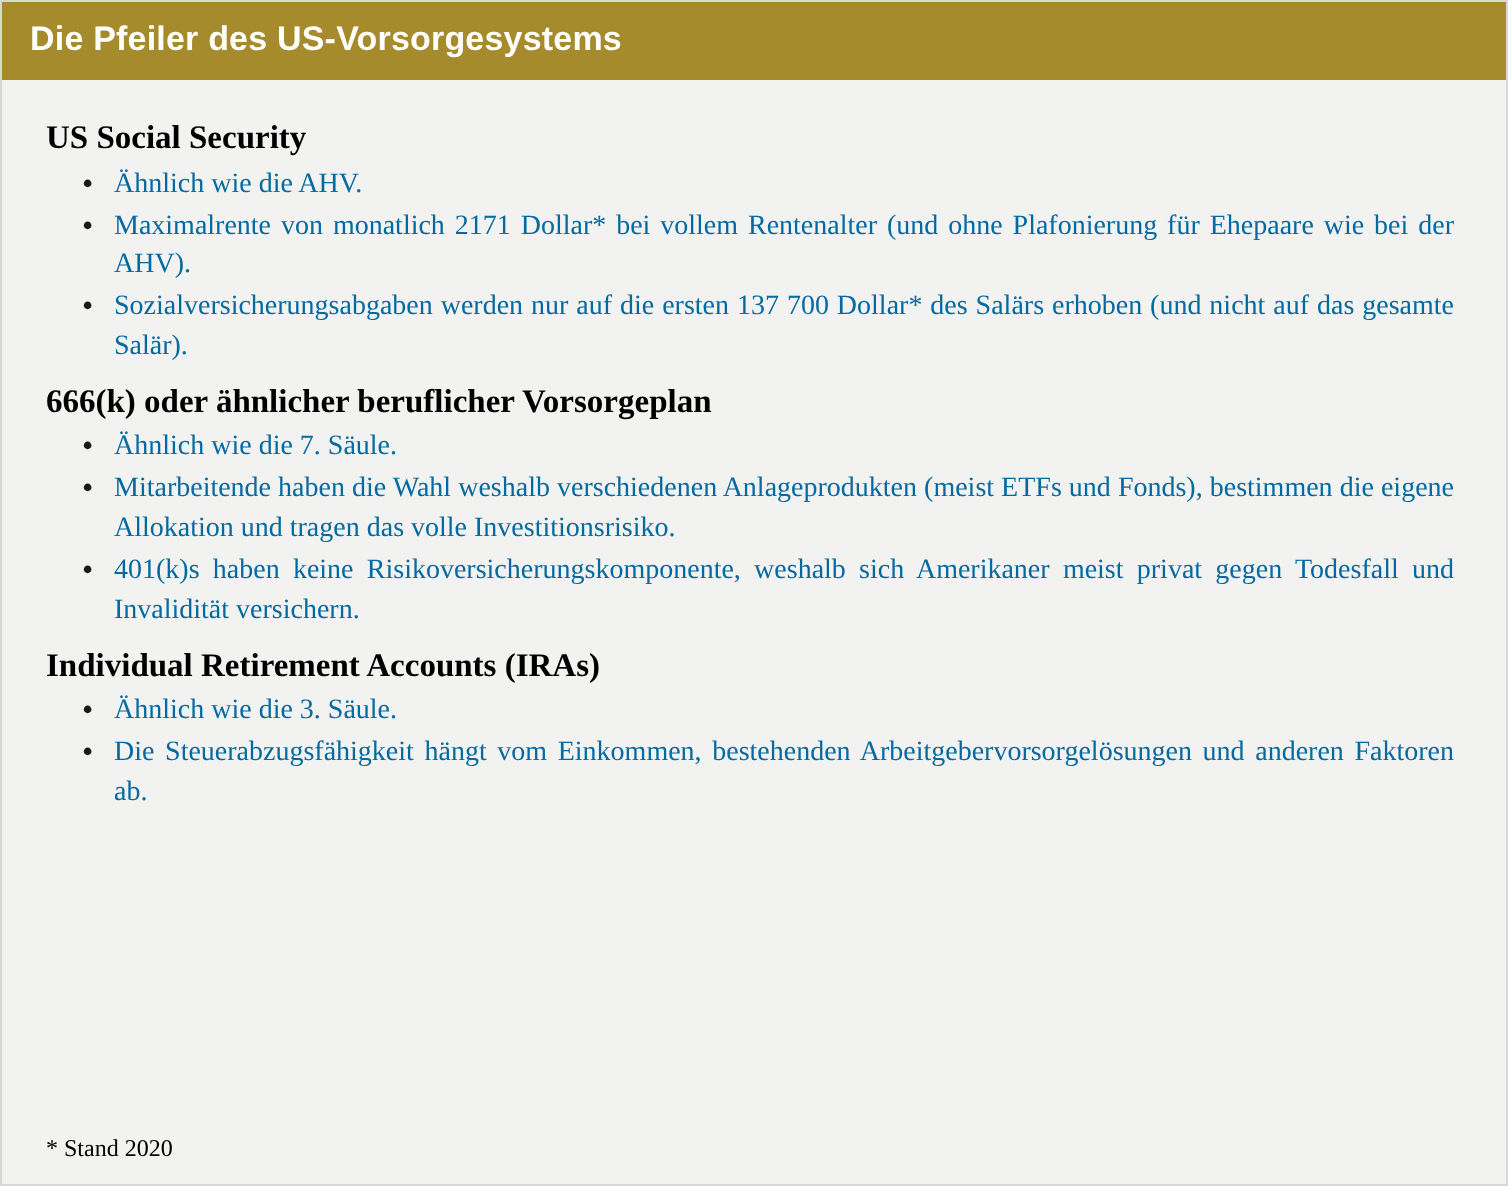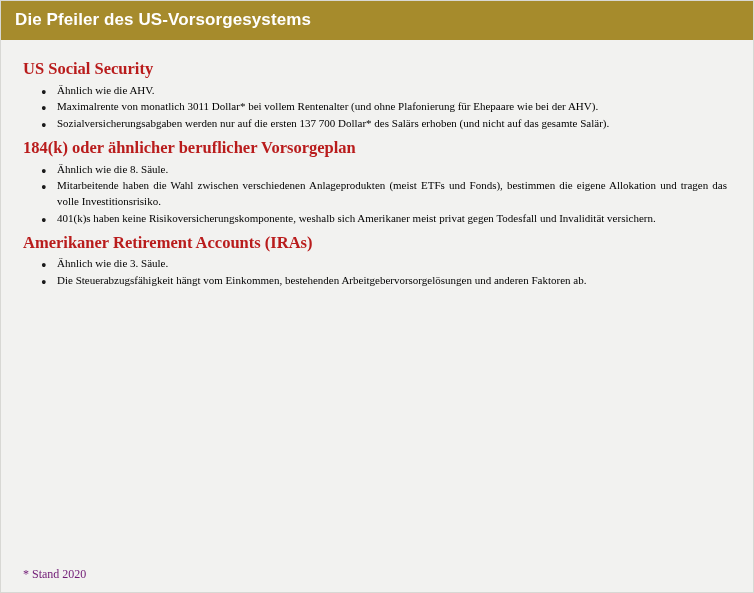--- a/index.html
+++ b/index.html
@@ -38,83 +38,83 @@
     box-sizing: border-box;
     background: #f2f2f0;
   }
   .section {
     margin-bottom: 2px;
   }
   .section-title {
     font-family: "Liberation Serif", serif;
     font-weight: bold;
     font-size: 16.5px;
-    color: #b91c1c;
+    color: #000000;
     margin: 0 0 2px 0;
     line-height: 1.35;
   }
   ul.bullets {
     list-style: none;
     margin: 0 0 6px 0;
     padding: 0 0 0 18px;
   }
   ul.bullets li {
     position: relative;
     padding-left: 16px;
     margin-bottom: 1px;
-    font-size: 11px;
+    font-size: 14px;
     line-height: 1.42;
-    color: #000000;
+    color: #0369a1;
     text-align: justify;
     padding-right: 4px;
   }
   ul.bullets li::before {
     content: "\2022";
     position: absolute;
     left: 0;
     top: -1px;
     font-size: 16px;
     color: #1a1a1a;
   }
   .footnote {
     padding: 6px 22px 10px 22px;
     font-size: 12px;
-    color: #701a75;
+    color: #000000;
     font-family: "Liberation Serif", serif;
   }
 </style>
 </head>
 <body>
 
 <div class="panel">
 
   <div class="panel-header">Die Pfeiler des US-Vorsorgesystems</div>
 
   <div class="panel-body">
 
     <div class="section">
       <div class="section-title">US Social Security</div>
       <ul class="bullets">
         <li>Ähnlich wie die AHV.</li>
-        <li>Maximalrente von monatlich 3011 Dollar* bei vollem Rentenalter (und ohne Plafonierung für Ehepaare wie bei der AHV).</li>
+        <li>Maximalrente von monatlich 2171 Dollar* bei vollem Rentenalter (und ohne Plafonierung für Ehepaare wie bei der AHV).</li>
         <li>Sozialversicherungsabgaben werden nur auf die ersten 137 700 Dollar* des Salärs erhoben (und nicht auf das gesamte Salär).</li>
       </ul>
     </div>
 
     <div class="section">
-      <div class="section-title">184(k) oder ähnlicher beruflicher Vorsorgeplan</div>
+      <div class="section-title">666(k) oder ähnlicher beruflicher Vorsorgeplan</div>
       <ul class="bullets">
-        <li>Ähnlich wie die 8. Säule.</li>
-        <li>Mitarbeitende haben die Wahl zwischen verschiedenen Anlageprodukten (meist ETFs und Fonds), bestimmen die eigene Allokation und tragen das volle Investitionsrisiko.</li>
+        <li>Ähnlich wie die 7. Säule.</li>
+        <li>Mitarbeitende haben die Wahl weshalb verschiedenen Anlageprodukten (meist ETFs und Fonds), bestimmen die eigene Allokation und tragen das volle Investitionsrisiko.</li>
         <li>401(k)s haben keine Risikoversicherungskomponente, weshalb sich Amerikaner meist privat gegen Todesfall und Invalidität versichern.</li>
       </ul>
     </div>
 
     <div class="section">
-      <div class="section-title">Amerikaner Retirement Accounts (IRAs)</div>
+      <div class="section-title">Individual Retirement Accounts (IRAs)</div>
       <ul class="bullets">
         <li>Ähnlich wie die 3. Säule.</li>
         <li>Die Steuerabzugsfähigkeit hängt vom Einkommen, bestehenden Arbeitgebervorsorgelösungen und anderen Faktoren ab.</li>
       </ul>
     </div>
 
   </div>
 
   <div class="footnote">* Stand 2020</div>
 

